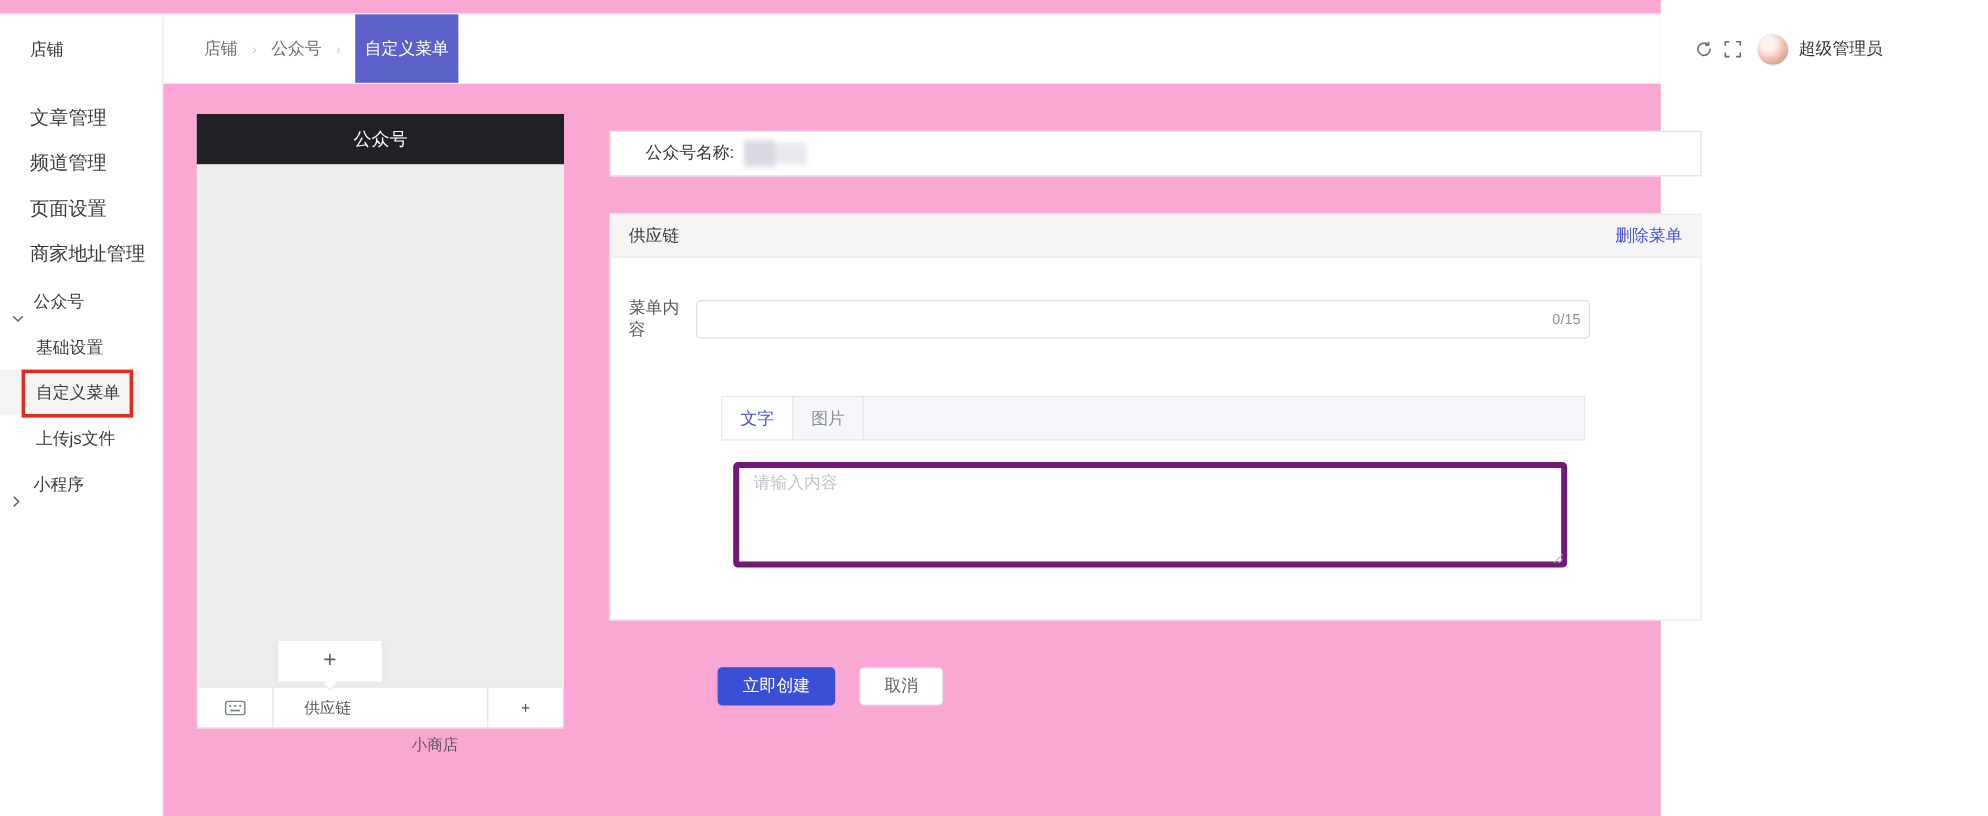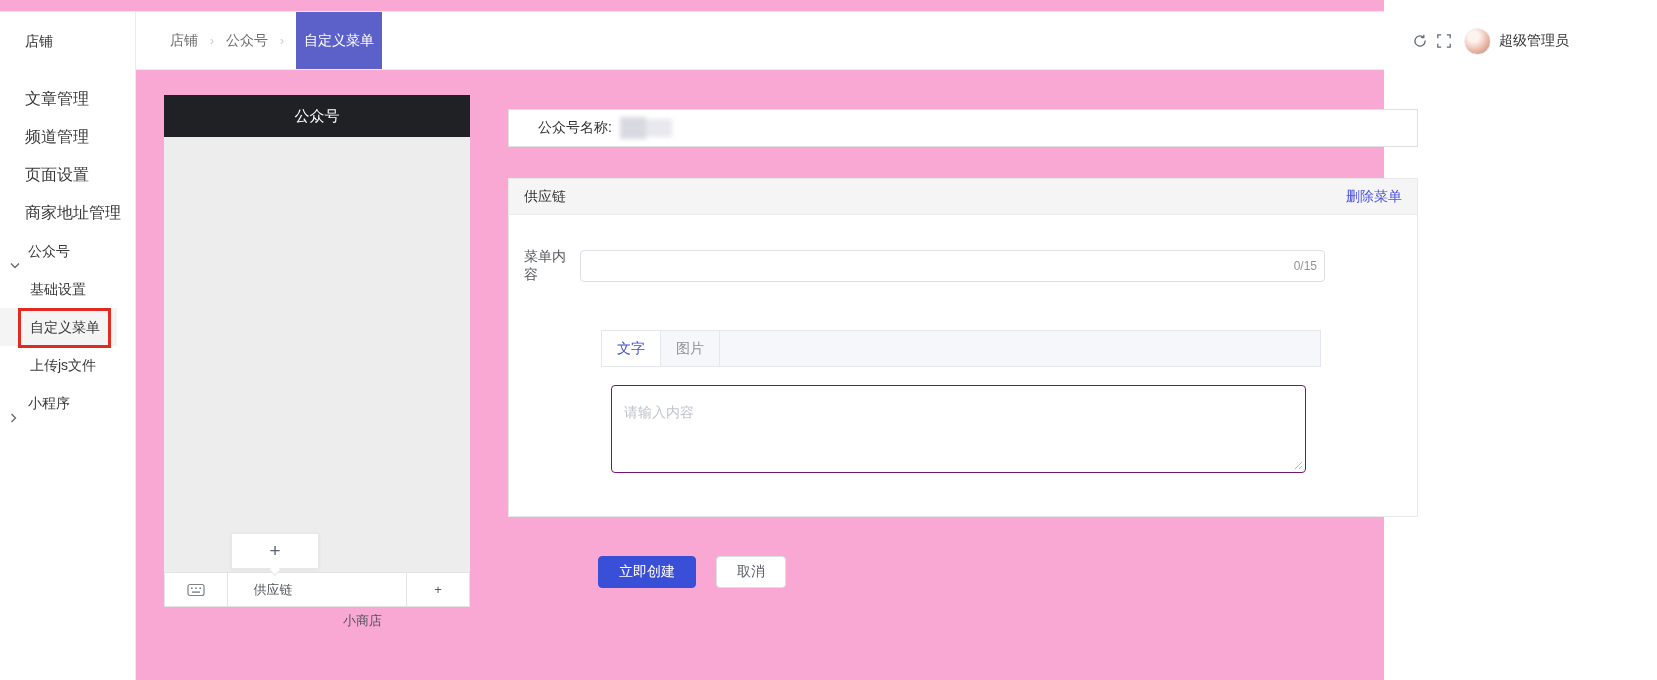--- a/index.html
+++ b/index.html
@@ -68,21 +68,21 @@
   .radio { display:flex; align-items:center; gap:7px; font-size:14px; color:#55595f; cursor:pointer; }
   .dot { position:relative; width:14px; height:14px; border-radius:50%; border:1px solid #c6cad3; background:#fff; }
   .radio.sel .dot { background:#3d4ed9; border-color:#3d4ed9; }
   .radio.sel .dot::after { content:""; position:absolute; left:4px; top:4px; width:4px; height:4px; border-radius:50%; background:#fff; }
 
   .editor { margin:46px 0 0 92px; width:720px; }
   .tabs { display:flex; height:37px; background:#f5f7fa; border:1px solid #e4e7ed; }
   .tab { display:flex; align-items:center; padding:0 15px; font-size:14px; color:#8c9096; border-right:1px solid #e4e7ed; cursor:pointer; }
   .tab.active { background:#fff; color:#3f4bd8; }
   .textareawrap { position:relative; margin:18px 0 0 10px; width:695px; height:88px; }
-  .textareawrap textarea { width:100%; height:100%; border:1px solid #701a75; border-radius:4px; padding:18px 12px; font-size:14px; color:#333; resize:none; outline:none; font-family:inherit; }
+  .textareawrap textarea { width:100%; height:100%; border:5px solid #701a75; border-radius:4px; padding:4px 12px; font-size:14px; color:#333; resize:none; outline:none; font-family:inherit; }
   .textareawrap textarea::placeholder { color:#c0c4cc; }
   .resize-handle { position:absolute; right:3px; bottom:3px; width:9px; height:9px; pointer-events:none; }
 
   .btn-row { position:absolute; left:598px; top:556px; display:flex; gap:20px; }
   .btn { height:32px; padding:0 20px; border-radius:4px; font-size:14px; cursor:pointer; font-family:inherit; }
   .btn-primary { background:#3a4fd8; border:1px solid #3a4fd8; color:#fff; }
   .btn-default { background:#fff; border:1px solid #dcdfe6; color:#5a5e66; }
 </style>
 </head>
 <body>

